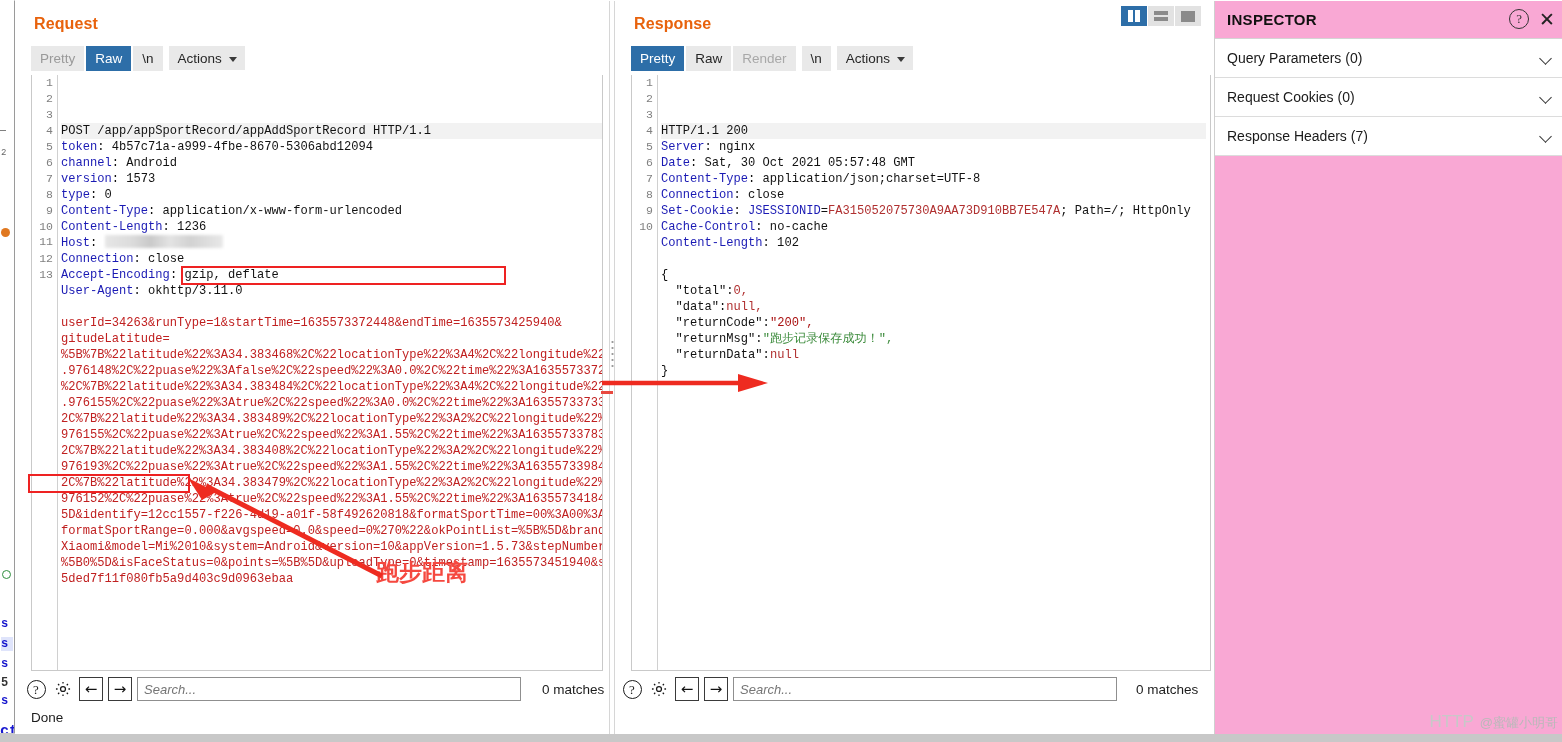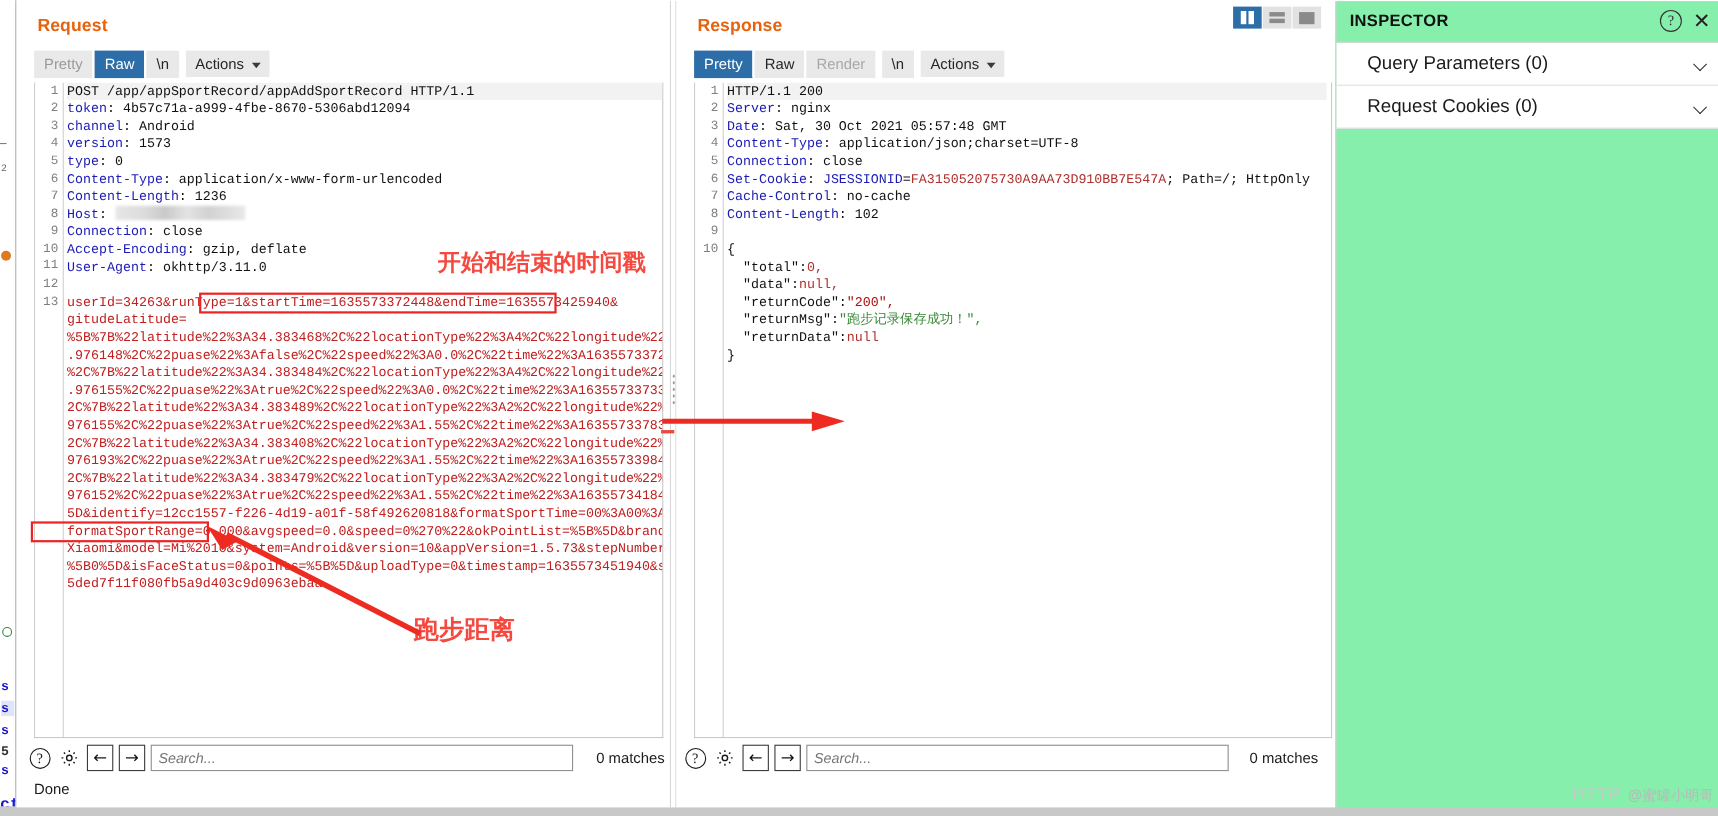--- a/index.html
+++ b/index.html
@@ -83,21 +83,21 @@
     position: absolute;
     top: 0;
     height: 733px;
     background: #ffffff;
   }
   .pane-request { left: 0px; width: 594px; }
   .pane-response { left: 600px; width: 599px; }
   .pane-inspector {
     left: 1199px; width: 349px;
     border-left: 1px solid #cfcfcf;
-    background: #86efac;
+    background: #f9a8d4;
   }
   .splitter {
     position: absolute; top: 0;
     left: 594px; width: 6px; height: 733px;
     background: #ffffff;
     border-left: 1px solid #d6d6d6;
     border-right: 1px solid #d6d6d6;
     cursor: col-resize;
   }
   .splitter-dots {
@@ -203,21 +203,21 @@
   .code {
     position: absolute;
     left: 29px; top: 0;
     width: 545px;
     font-family: "Liberation Mono", monospace;
     font-size: 12.1px;
     line-height: 16px;
     white-space: pre;
   }
   .code-line { height: 16px; }
-  .code-line.first { background: #f2f2f2; width: 545px; }
+  .code-line.first { background: #f2f2f2; width: 545px; margin-top: 48px; }
   .hk { color: #1a1ab4; }          
   .hv { color: #111111; }          
   .body-red { color: #c02020; }
   .json-key { color: #111111; }
   .json-str { color: #aa1111; }
   .json-green { color: #3a8a3a; }
   .json-num { color: #b03030; }
   .cookie-key { color: #1a1ab4; }
   .cookie-val { color: #b03030; }
   .host-redact {
@@ -318,22 +318,22 @@
   }
   .insp-row {
     position: relative;
     height: 39px;
     border-bottom: 1px solid #dcdcdc;
     display: flex; align-items: center;
     cursor: pointer;
     background: #ffffff;
   }
   .insp-row-label {
-    margin-left: 28px;
-    font-size: 17px;
+    margin-left: 12px;
+    font-size: 14px;
     color: #1a1a1a;
   }
   .chev {
     position: absolute; right: 13px; top: 15px;
     width: 9px; height: 9px;
     border-right: 1.7px solid #333;
     border-bottom: 1.7px solid #333;
     transform: rotate(45deg);
   }
 
@@ -549,30 +549,33 @@
       </div>
       <div id="insp-rows">
           <div class="insp-row">
             <span class="insp-row-label">Query Parameters (0)</span>
             <span class="chev"></span>
           </div>
           <div class="insp-row">
             <span class="insp-row-label">Request Cookies (0)</span>
             <span class="chev"></span>
           </div>
+          <div class="insp-row">
+            <span class="insp-row-label">Response Headers (7)</span>
+            <span class="chev"></span>
+          </div>
         </div>
     </div>
 
   </div>
 
   <div class="anno-box" style="left:181px; top:266px; width:325px; height:19px;"></div>
 
   <div class="anno-box" style="left:28px; top:474px; width:162px; height:19px;"></div>
 
-  <div class="anno-text" style="left:398px; top:224px; font-size:21px;">开始和结束的时间戳</div>
 
 
   <div class="anno-text" style="left:376px; top:557px; font-size:23px;">跑步距离</div>
 
   <svg class="anno-arrow" style="left:600px; top:370px; width:170px; height:26px;" viewBox="0 0 170 26">
     <path d="M2,13 L142,13" stroke="#ee2b20" stroke-width="4.5" fill="none"></path>
     <path d="M168,13 L138,4 L138,22 Z" fill="#ee2b20"></path>
   </svg>
 
   <svg class="anno-arrow" style="left:168px; top:478px; width:230px; height:105px;" viewBox="0 0 230 105">

